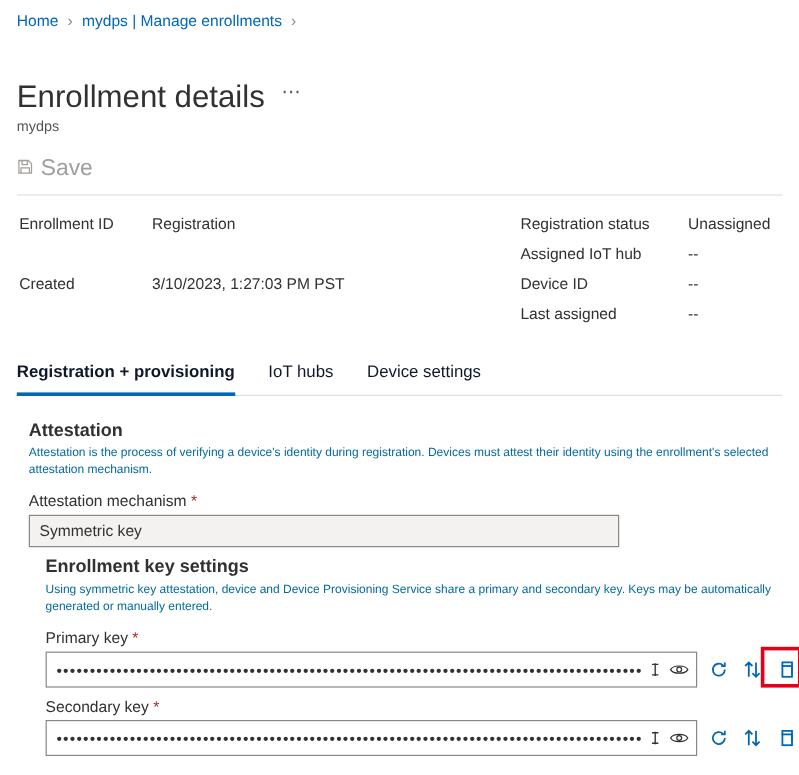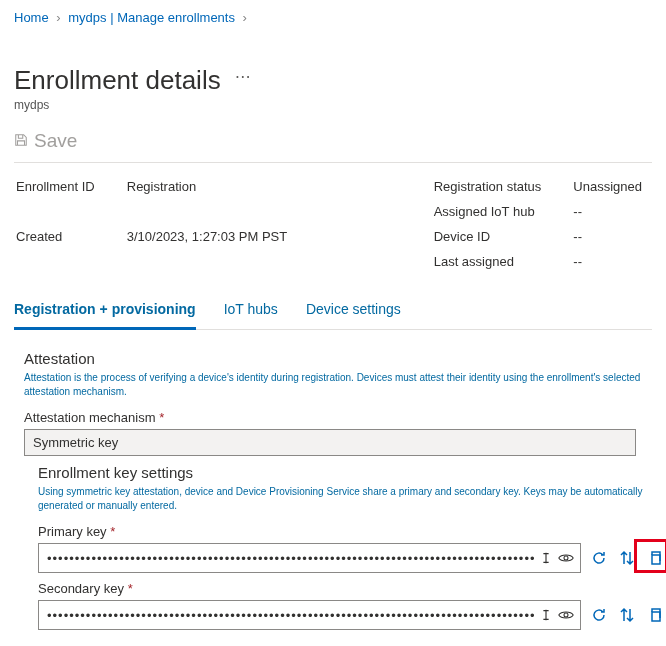--- a/index.html
+++ b/index.html
@@ -19,29 +19,29 @@
   h1 { font-size: 26px; font-weight: 400; margin: 16px 0 0 0; }
   .ellipsis-btn { color:#605e5c; font-size:16px; cursor:pointer; position:relative; top:4px;}
   .subtitle { color:#555; font-size:12px; margin:2px 0 14px 0; }
   .toolbar { display:flex; align-items:center; gap:6px; color:#a19f9d; font-size:19px; padding:4px 0 10px 0;}
   .toolbar svg { fill:#a19f9d; }
   hr.div { border:none; border-top:1px solid #e1dfdd; margin:0 0 10px 0;}
   .props { display:flex; justify-content:space-between; margin-bottom:20px;gap:39px; }
   .props table td { padding:4px 8px 4px 0; font-size:13px; vertical-align:top;}
   .props table td.lbl { color:#323130; white-space:nowrap; padding-right:30px;}
   .tabs { display:flex; gap:28px; border-bottom:1px solid #e1dfdd; margin-bottom:20px;}
-  .tab { padding:6px 0 10px 0; font-size:14px; cursor:pointer; color:#0369a1;}
+  .tab { padding:6px 0 10px 0; font-size:14px; cursor:pointer; color:#0f172a;}
   .tab.active { font-weight:600; border-bottom:3px solid #0067b8; margin-bottom:-1px;}
   .section { padding:0 4px 0 10px;}
-  h3 { font-size:15px; font-weight:400; margin:8px 0 4px 0;}
+  h3 { font-size:15px; font-weight:700; margin:8px 0 4px 0;}
   .desc { font-size:10px; color:#0369a1; line-height:1.35; margin-bottom:12px;}
   .fld-label { font-size:13px; margin:8px 0 4px 0;}
   .req { color:#a4262c; }
   .readonly-box {
-    border:1px solid #8a8886; background:#f3f2f1; padding:5px 8px; font-size:13px; color:#323130; width:612px;
+    border:1px solid #8a8886; background:#f3f2f1; padding:5px 8px; font-size:13px; color:#323130; width:492px;
   }
   .key-row { display:flex; align-items:center; gap:10px; position:relative; width:626px;}
   .key-input {
     flex:1; display:flex; align-items:center; border:1px solid #8a8886; height:30px;
     padding:0 4px 0 8px; background:#fff; position:relative;
   }
   .dots { flex:1; letter-spacing:1px; font-size:13px; overflow:hidden; white-space:nowrap;}
   .in-icon, .out-icon {
     width:20px; height:20px; display:flex; align-items:center; justify-content:center;
     cursor:pointer; color:#0067b8;

